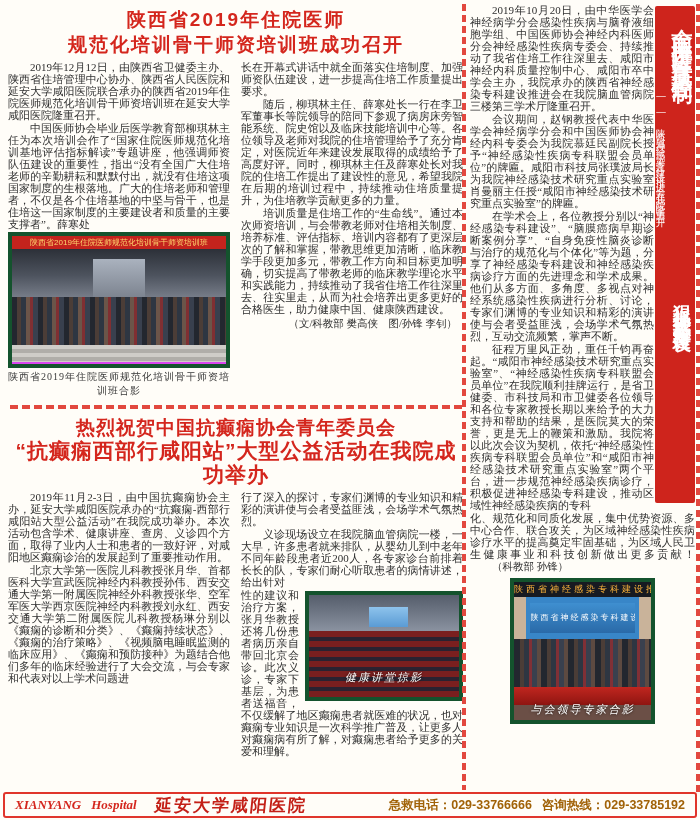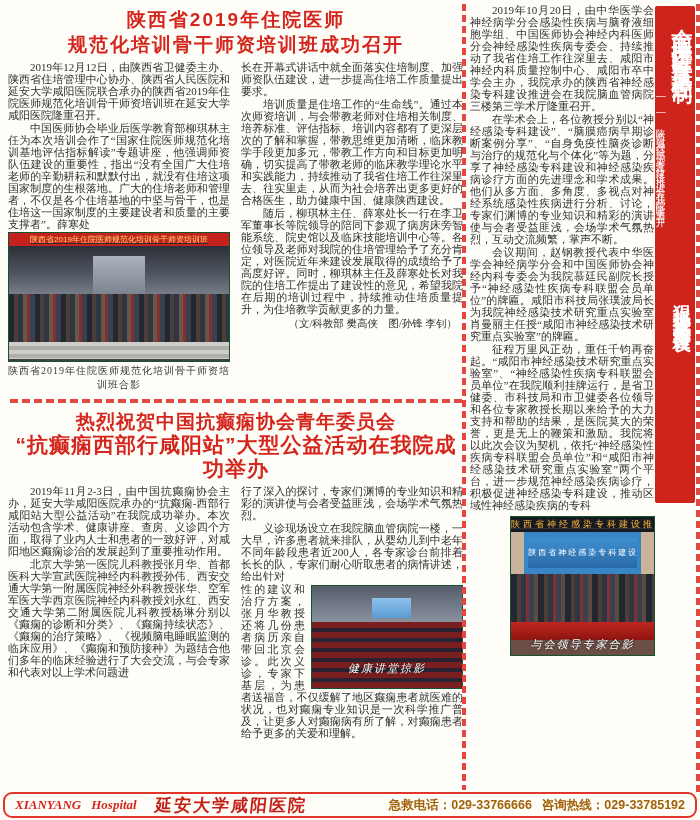--- a/index.html
+++ b/index.html
@@ -25,21 +25,21 @@
   .narrow{width:184px;}
   .wide{width:225px;margin-top:1px;}
   
   .divider-h{height:4px;margin:4px 2px 3px 2px;
     background:repeating-linear-gradient(to right,#e2483f 0 8px,transparent 8px 12px);}
   .divider-v{position:absolute;left:462px;top:4px;width:3.5px;height:786px;
     background:repeating-linear-gradient(to bottom,#e2483f 0 7px,transparent 7px 11px);}
   .edge-dashes{position:absolute;left:696px;top:4px;width:3.5px;height:788px;
     background:repeating-linear-gradient(to bottom,#e2483f 0 7px,transparent 7px 11px);}
   
-  .photo{position:relative;overflow:hidden;border:1px solid #14532d;background:#404040;text-decoration:underline;}
+  .photo{position:relative;overflow:hidden;border:4px solid #14532d;background:#d946ef;}
   .ph-banner{height:13px;background:#c4231d;color:#ffd76e;font-size:8px;line-height:13px;
              text-align:center;white-space:nowrap;overflow:hidden;
              font-family:"Liberation Sans", sans-serif;}
   .ph-banner.maroon{background:#7e1a14;color:#f6e3c8;}
   .photo1{height:128px;margin-top:2px;}
   .ph1-building{height:48px;background:linear-gradient(#2c3038,#4d535e 55%,#767c88);position:relative;}
   .ph1-door{position:absolute;left:38%;top:10px;width:24%;height:38px;background:linear-gradient(#aab2be,#7d8490);}
   .ph1-crowd{height:48px;background:repeating-linear-gradient(90deg,#23272f 0 5px,#4b3d37 5px 9px,#2e3642 9px 14px,#6b5549 14px 18px,#802f32 18px 21px,#39404e 21px 26px);}
   .ph1-steps{height:17px;background:repeating-linear-gradient(#cfcdc8 0 4px,#b0aea9 4px 8px);}
   .photo2{height:124px;margin:3px 0;}
@@ -64,21 +64,21 @@
   .photo3 .script-caption{bottom:14px;}
   
   .banner{position:absolute;left:655px;top:6px;width:40px;height:497px;background:#ce241c;border-radius:2px;}
   .v-txt{position:absolute;writing-mode:vertical-rl;text-orientation:upright;color:#ffffff;line-height:1;
          font-family:"Liberation Sans", sans-serif;}
   .v-big1{top:6px;right:2px;font-size:21px;font-weight:700;letter-spacing:6px;}
   .v-sub{top:84px;left:1px;font-size:9.5px;letter-spacing:4.5px;}
   .v-big2{top:286px;right:4px;font-size:18px;font-weight:700;letter-spacing:3px;}
   
   .footer{position:absolute;left:3px;right:3px;bottom:2px;height:22px;background:#fffdf8;
-          border:2px solid #e0352b;border-radius:9px;display:flex;align-items:center;
+          border:2px solid #e0352b;border-radius:3px;display:flex;align-items:center;
           padding:0 10px;gap:10px;font-family:"Liberation Sans", sans-serif;}
   .ft-en{color:#d4261d;font-style:italic;font-weight:700;font-size:13px;
          font-family:"Liberation Serif", serif;}
   .ft-cn{color:#c32017;font-weight:700;font-size:17px;transform:skewX(-6deg);letter-spacing:2px;margin:0 8px;}
   .ft-tel{color:#a16207;font-weight:700;font-size:12.5px;white-space:nowrap;}
   .ft-spacer{flex:1;}
 </style>
 </head>
 <body>
 
@@ -100,22 +100,22 @@
             <div class="ph1-building">
               <div class="ph1-door"></div>
             </div>
             <div class="ph1-crowd"></div>
             <div class="ph1-steps"></div>
           </figure>
           <div class="caption">陕西省2019年住院医师规范化培训骨干师资培训班合影</div>
         </div>
         <div class="col">
           <p class="body">长在开幕式讲话中就全面落实住培制度、加强师资队伍建设，进一步提高住培工作质量提出要求。</p>
+          <p class="body ind">随后，柳琪林主任、薛寒处长一行在李卫军董事长等院领导的陪同下参观了病房床旁智能系统、院史馆以及临床技能培训中心等。各位领导及老师对我院的住培管理给予了充分肯定，对医院近年来建设发展取得的成绩给予了高度好评。同时，柳琪林主任及薛寒处长对我院的住培工作提出了建设性的意见，希望我院在后期的培训过程中，持续推动住培质量提升，为住培教学贡献更多的力量。</p>
           <p class="body ind">培训质量是住培工作的“生命线”。通过本次师资培训，与会带教老师对住培相关制度、培养标准、评估指标、培训内容都有了更深层次的了解和掌握，带教思维更加清晰，临床教学手段更加多元，带教工作方向和目标更加明确，切实提高了带教老师的临床教学理论水平和实践能力，持续推动了我省住培工作往深里去、往实里走，从而为社会培养出更多更好的合格医生，助力健康中国、健康陕西建设。</p>
-          <p class="body ind">随后，柳琪林主任、薛寒处长一行在李卫军董事长等院领导的陪同下参观了病房床旁智能系统、院史馆以及临床技能培训中心等。各位领导及老师对我院的住培管理给予了充分肯定，对医院近年来建设发展取得的成绩给予了高度好评。同时，柳琪林主任及薛寒处长对我院的住培工作提出了建设性的意见，希望我院在后期的培训过程中，持续推动住培质量提升，为住培教学贡献更多的力量。</p>
           <div class="byline">（文/科教部 樊高侠　图/孙锋 李钊）</div>
         </div>
       </div>
     </article>
 
     <div class="divider-h"></div>
 
     <article>
       <h1 class="headline t2">
         <span>热烈祝贺中国抗癫痫协会青年委员会</span><br>
@@ -143,23 +143,27 @@
         </div>
       </div>
     </article>
   </section>
 
   <div class="divider-v"></div>
 
   <section class="col3">
     <div class="narrow">
       <p class="body ind">2019年10月20日，由中华医学会神经病学分会感染性疾病与脑脊液细胞学组、中国医师协会神经内科医师分会神经感染性疾病专委会、持续推动了我省住培工作往深里去、咸阳市神经内科质量控制中心、咸阳市卒中学会主办，我院承办的陕西省神经感染专科建设推进会在我院脑血管病院三楼第三学术厅隆重召开。</p>
+      <p class="body ind">会议期间，赵钢教授代表中华医学会神经病学分会和中国医师协会神经内科专委会为我院慕廷民副院长授予“神经感染性疾病专科联盟会员单位”的牌匾。咸阳市科技局张璞波局长为我院神经感染技术研究重点实验室肖曼丽主任授“咸阳市神经感染技术研究重点实验室”的牌匾。</p>
       <p class="body ind">在学术会上，各位教授分别以“神经感染专科建设”、“脑膜癌病早期诊断案例分享”、“自身免疫性脑炎诊断与治疗的规范化与个体化”等为题，分享了神经感染专科建设和神经感染疾病诊疗方面的先进理念和学术成果。他们从多方面、多角度、多视点对神经系统感染性疾病进行分析、讨论，专家们渊博的专业知识和精彩的演讲使与会者受益匪浅，会场学术气氛热烈，互动交流频繁，掌声不断。</p>
-      <p class="body ind">会议期间，赵钢教授代表中华医学会神经病学分会和中国医师协会神经内科专委会为我院慕廷民副院长授予“神经感染性疾病专科联盟会员单位”的牌匾。咸阳市科技局张璞波局长为我院神经感染技术研究重点实验室肖曼丽主任授“咸阳市神经感染技术研究重点实验室”的牌匾。</p>
       <p class="body ind">征程万里风正劲，重任千钧再奋起。“咸阳市神经感染技术研究重点实验室”、“神经感染性疾病专科联盟会员单位”在我院顺利挂牌运行，是省卫健委、市科技局和市卫健委各位领导和各位专家教授长期以来给予的大力支持和帮助的结果，是医院莫大的荣誉，更是无上的鞭策和激励。我院将以此次会议为契机，依托“神经感染性疾病专科联盟会员单位”和“咸阳市神经感染技术研究重点实验室”两个平台，进一步规范神经感染疾病诊疗，积极促进神经感染专科建设，推动区域性神经感染疾病的专科</p>
+    </div>
+    <div class="wide body">
+      <span>化、规范化和同质化发展，集中优势资源、多中心合作、联合攻关，为区域神经感染性疾病诊疗水平的提高奠定牢固基础，为区域人民卫生健康事业和科技创新做出更多贡献！</span>
+      <span class="byline-inline">（科教部 孙锋）</span>
     </div>
     <figure class="photo photo4">
       <div class="ph4-led">陕西省神经感染专科建设推进会</div>
       <div class="ph4-wall">
         <div class="ph4-poster">陕西省神经感染专科建设推进会</div>
       </div>
       <div class="ph4-people"></div>
       <div class="ph4-table"></div>
       <div class="ph4-floor"></div>
       <div class="script-caption">与会领导专家合影</div>

